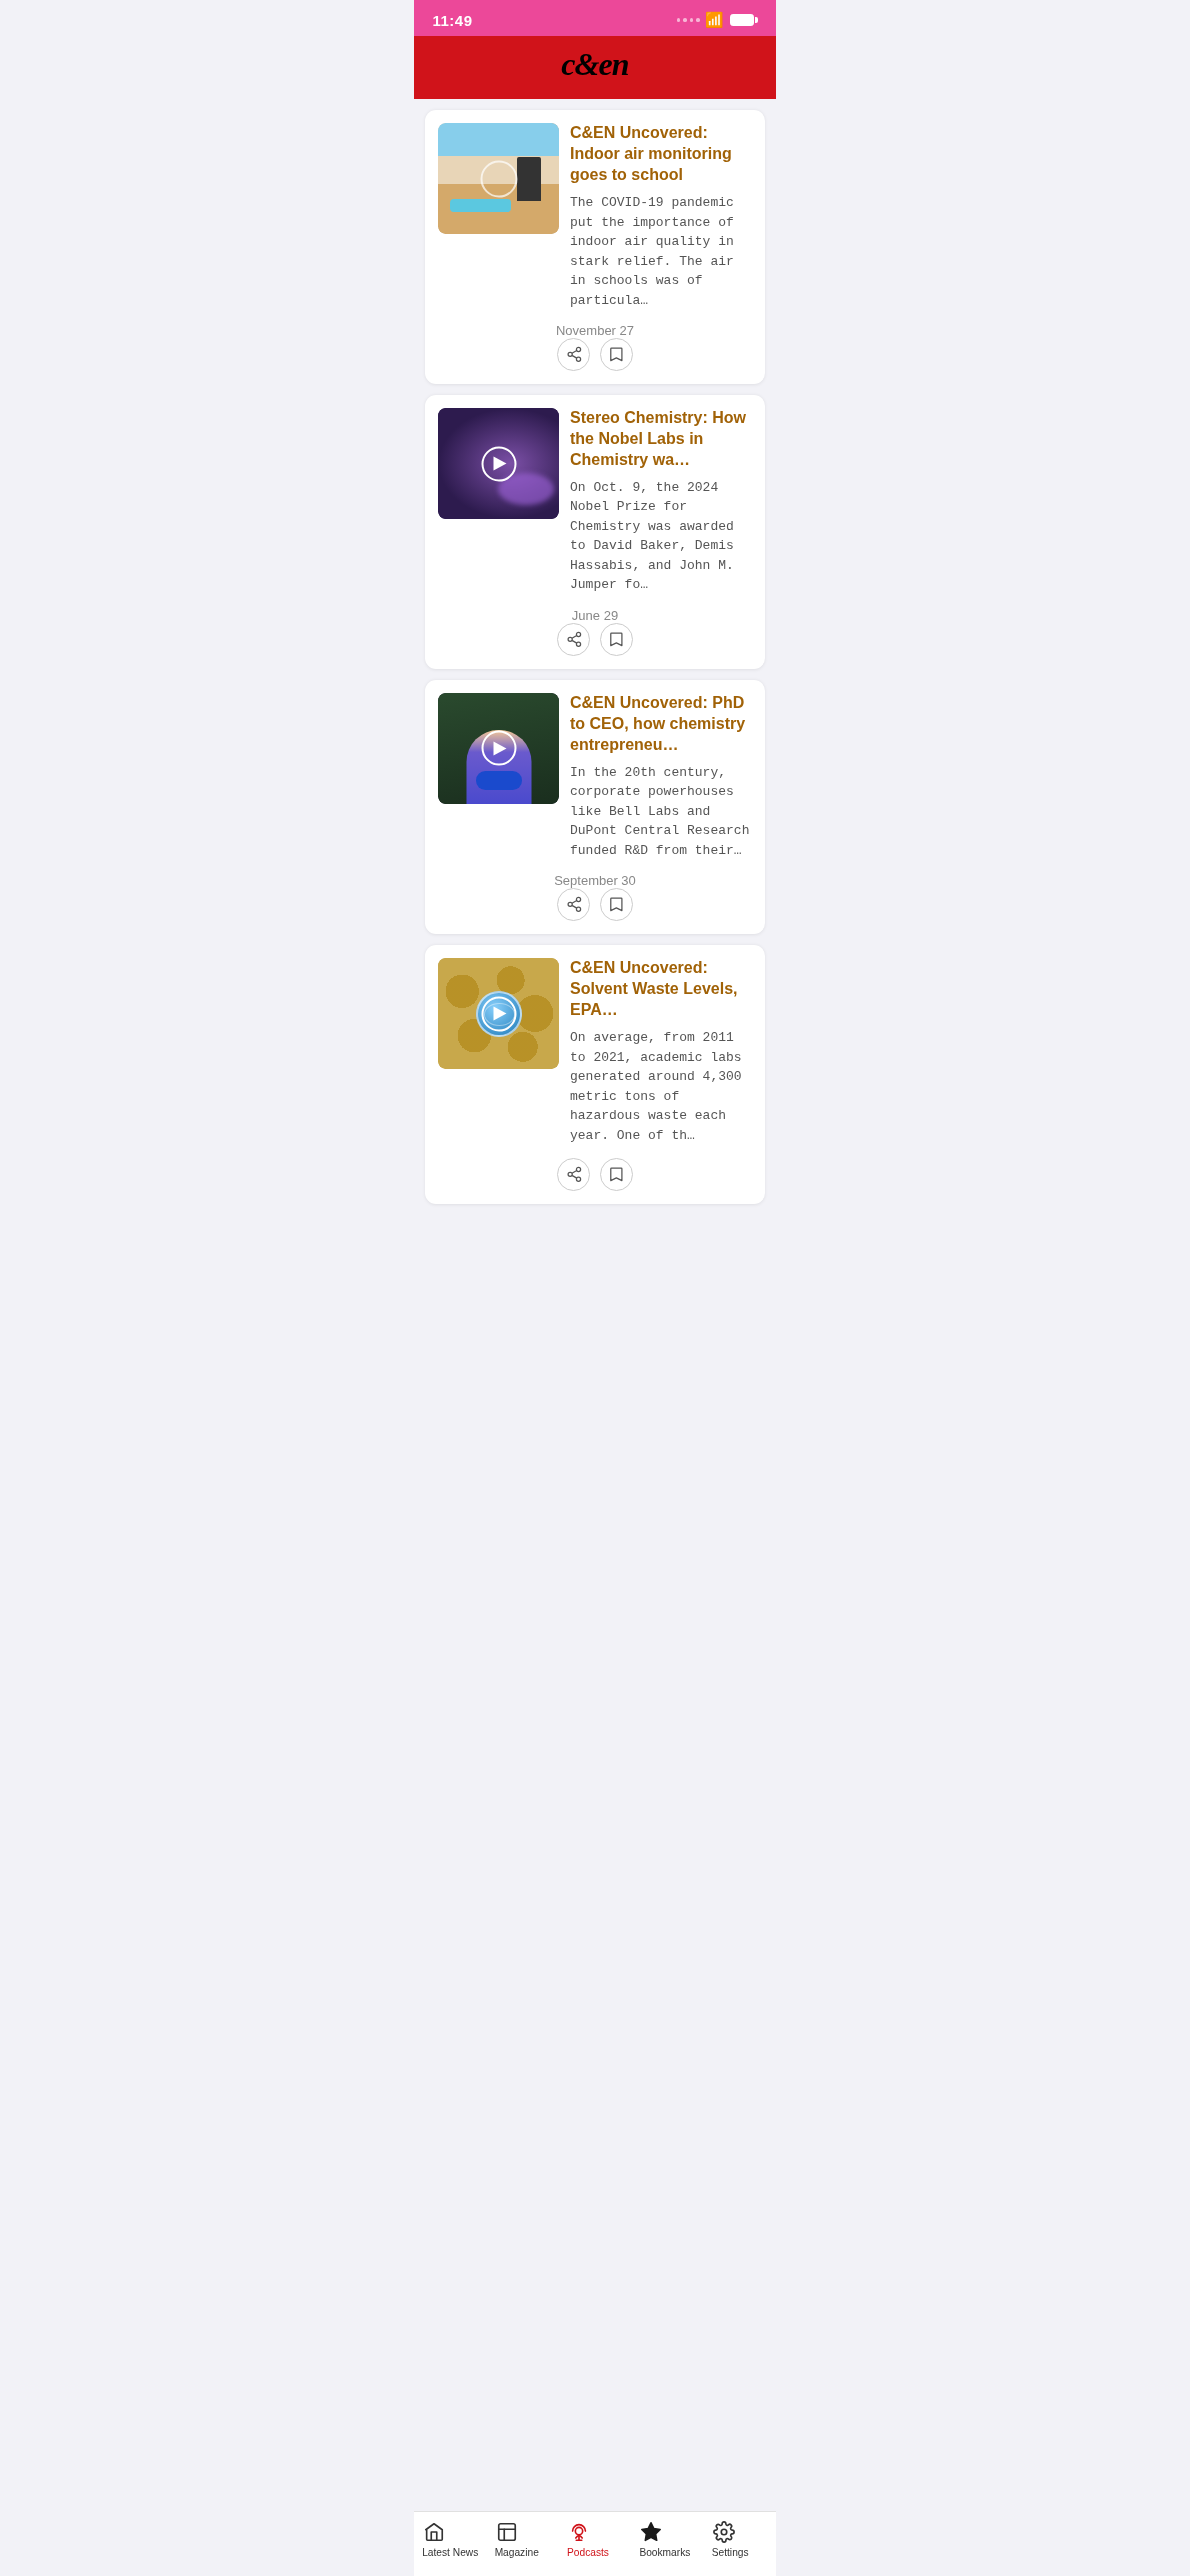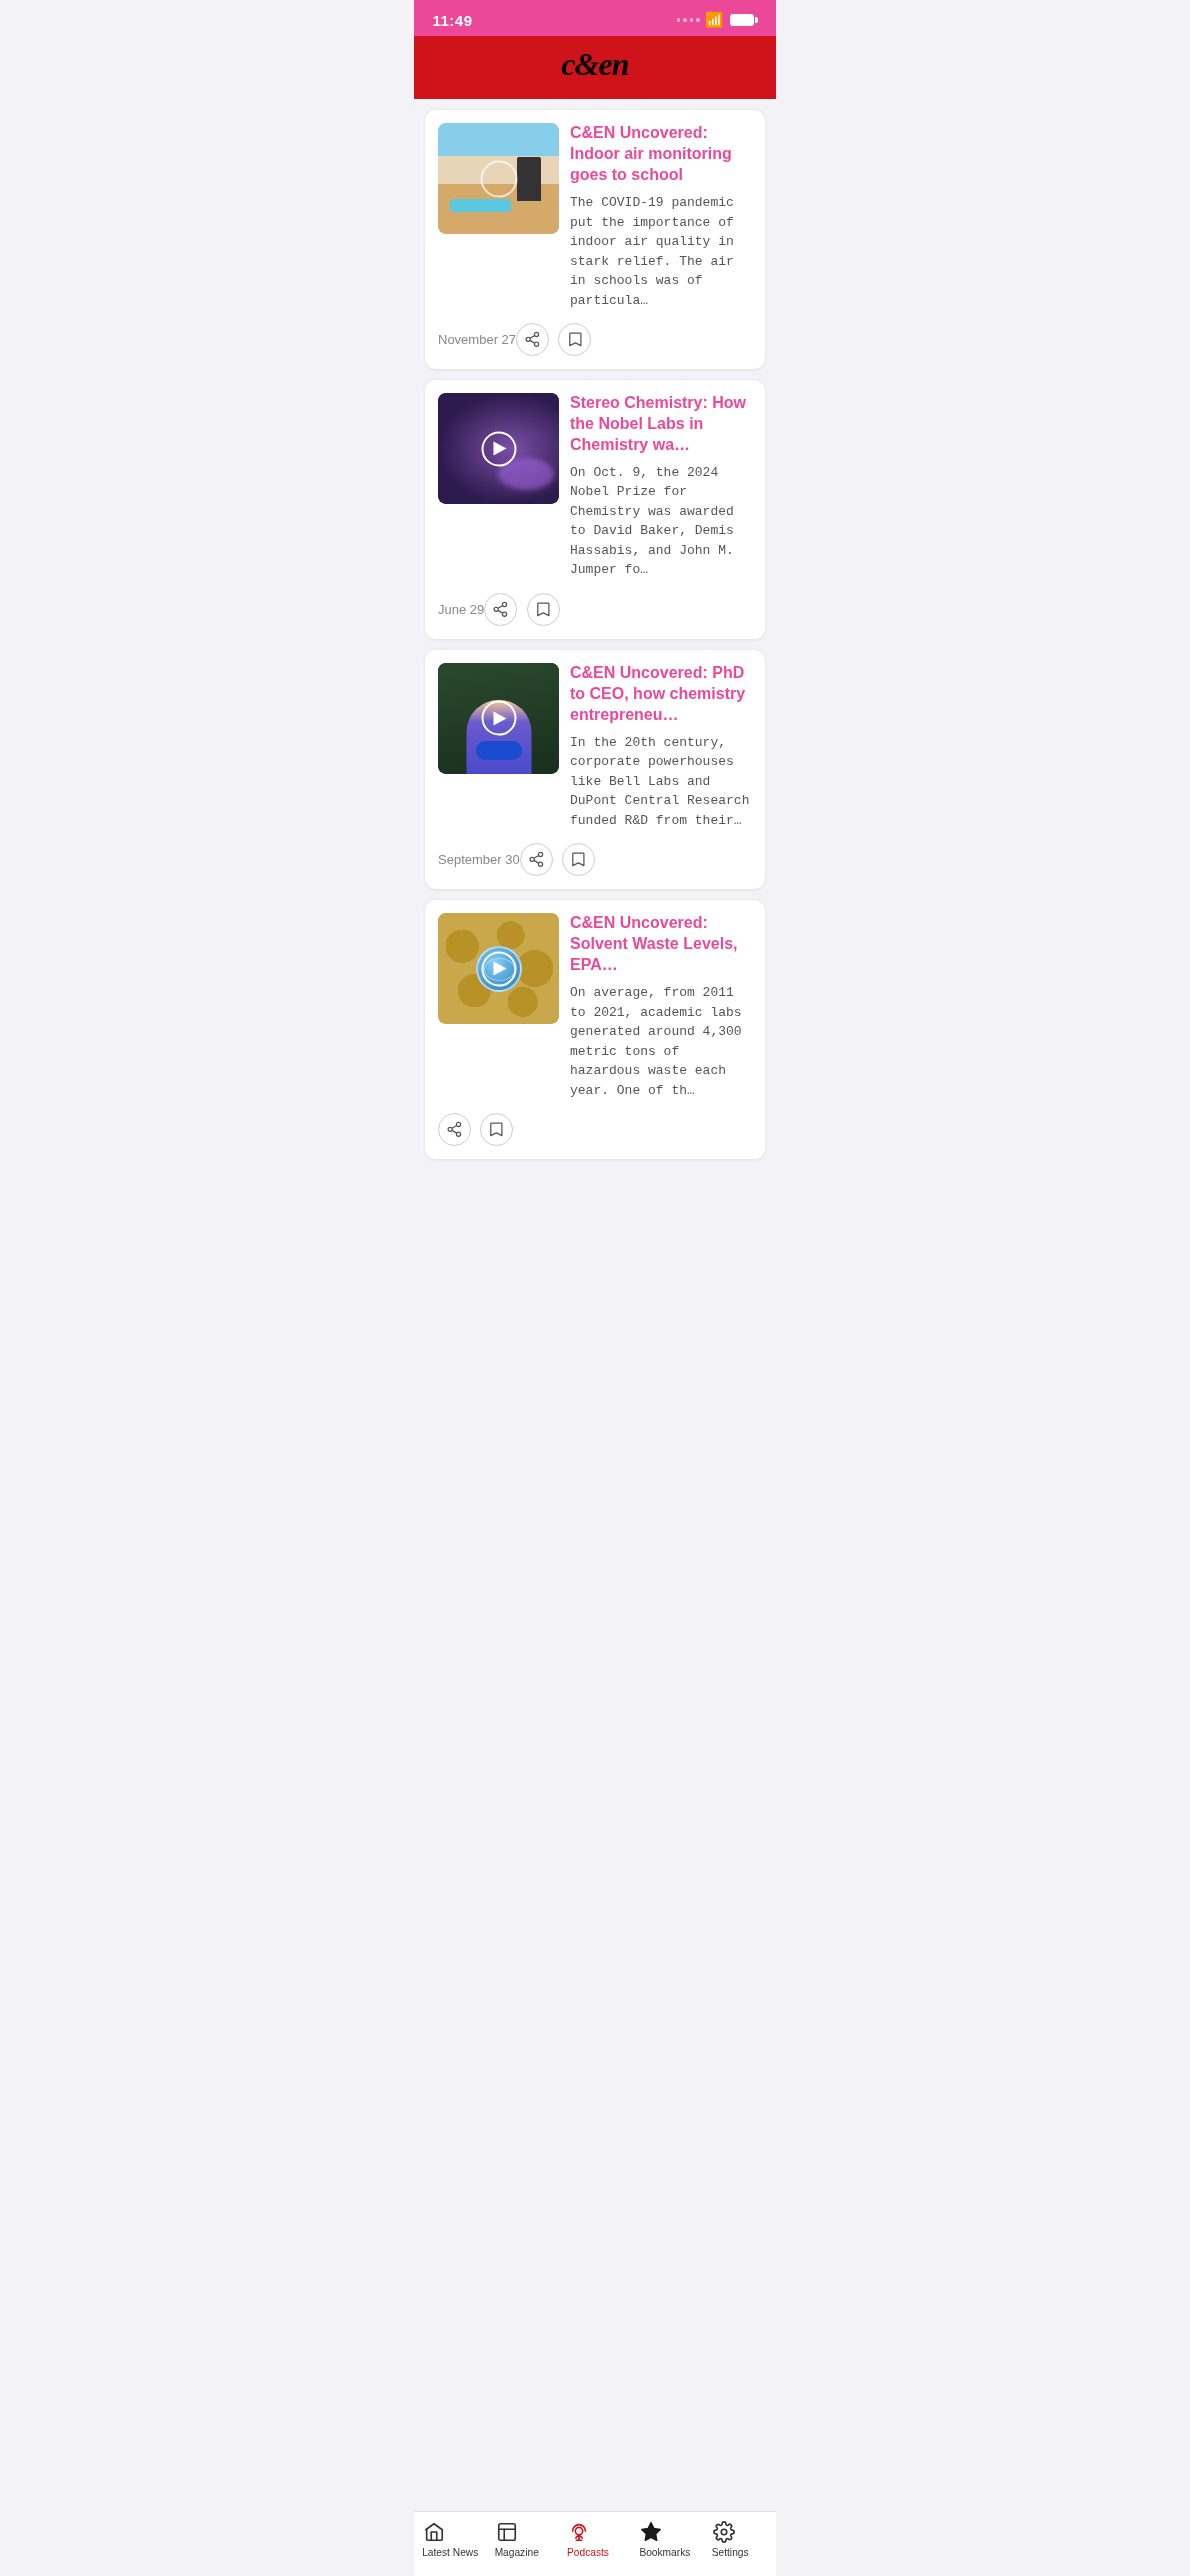--- a/index.html
+++ b/index.html
@@ -235,35 +235,37 @@
       border-left: 13px solid white;
       margin-left: 2.8px;
     }
 
     .article-text {
       flex: 1;
     }
     .article-title {
       font-size: 16px;
       font-weight: 700;
-      color: #ec4899;
+      color: #a16207;
       line-height: 1.3;
       margin-bottom: 7.4px;
     }
     .article-excerpt {
       font-size: 13px;
       color: #555;
       line-height: 1.5;
       font-family: Liberation Mono, monospace;
     }
 
     .article-footer {
       display: flex;
+      justify-content: space-between;
       align-items: center;
       margin-top: 3.7px;
+      flex-direction: column;
     }
     .article-date {
       font-size: 13px;
       color: #888;
     }
     .article-actions {
       display: flex;
       gap: 9.3px;
     }
     .action-btn {

